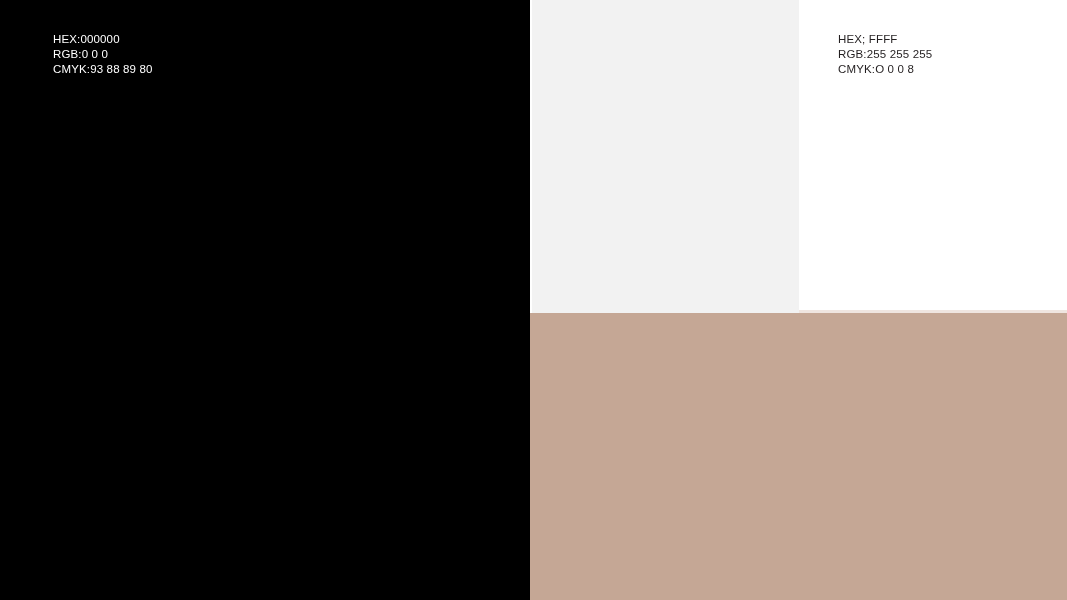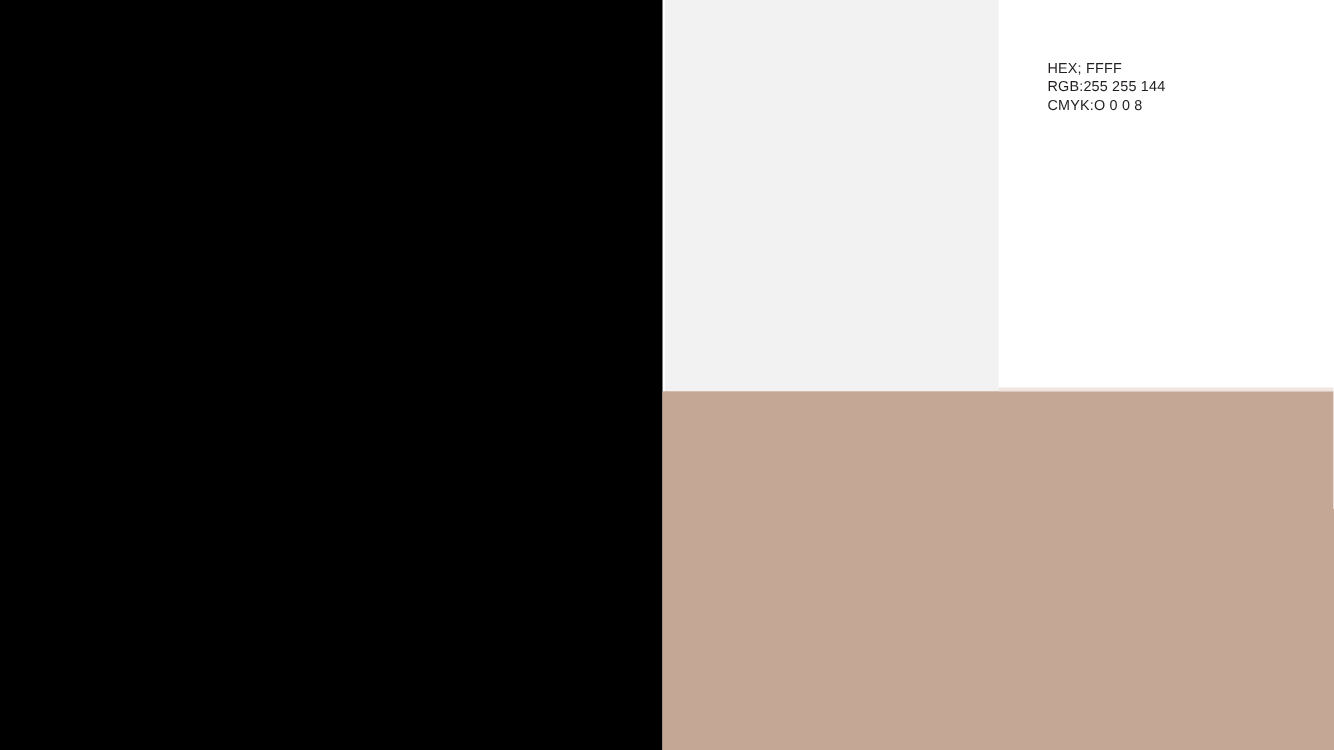--- a/index.html
+++ b/index.html
@@ -65,40 +65,45 @@
     left: 799px;
     top: 310px;
     width: 268px;
     height: 3px;
     background: #efe5e0;
   }
 
   
   #label-black   { left: 53px;  top: 32px;  color: #ffffff; }
   #label-gray    { left: 585px; top: 32px;  color: #231f20; }
-  #label-white   { left: 838px; top: 48px;  color: #231f20; }
+  #label-white   { left: 838px; top: 32px;  color: #231f20; }
   #label-tan     { left: 585px; top: 337px; color: #231f20; }
 </style>
 </head>
 <body>
 
 <div id="canvas" style="width: 1067px; height: 600px; background: rgb(255, 255, 255);">
 
   <div class="swatch" id="swatch-black" style="background: rgb(0, 0, 0);"></div>
 
   <div class="swatch" id="swatch-gray" style="background: rgb(242, 242, 242);"></div>
 
   <div class="swatch" id="swatch-white" style="background: rgb(255, 255, 255);"></div>
 
   <div class="swatch" id="swatch-tan" style="background: rgb(197, 167, 149);"></div>
 
   <div id="tan-top-band"></div>
 
+  <div class="swatch-label" id="label-black" style="color: rgb(255, 255, 255);">
+    <span class="line">HEX:000000</span>
+    <span class="line">RGB:0 0 0</span>
+    <span class="line">CMYK:93 88 89 80</span>
+  </div>
 
 
   <div class="swatch-label" id="label-white" style="color: rgb(35, 31, 32);">
     <span class="line">HEX; FFFF</span>
-    <span class="line">RGB:255 255 144</span>
+    <span class="line">RGB:255 255 255</span>
     <span class="line">CMYK:O 0 0 8</span>
   </div>
 
 
 </div>
 
 </body></html>

